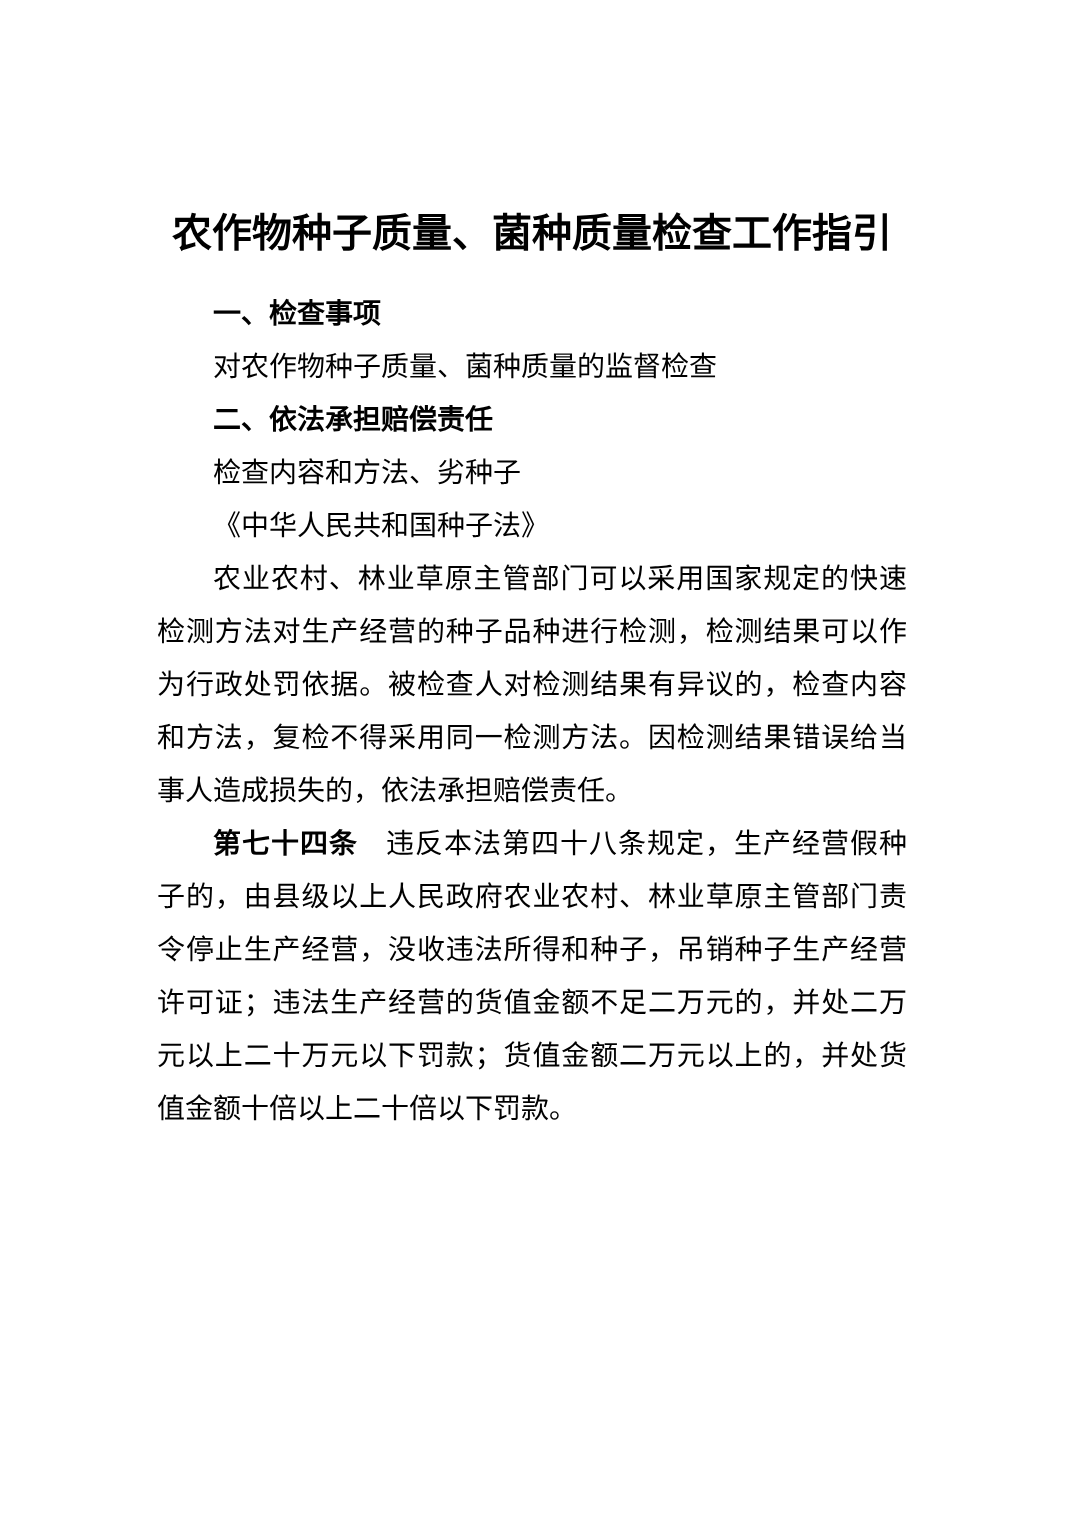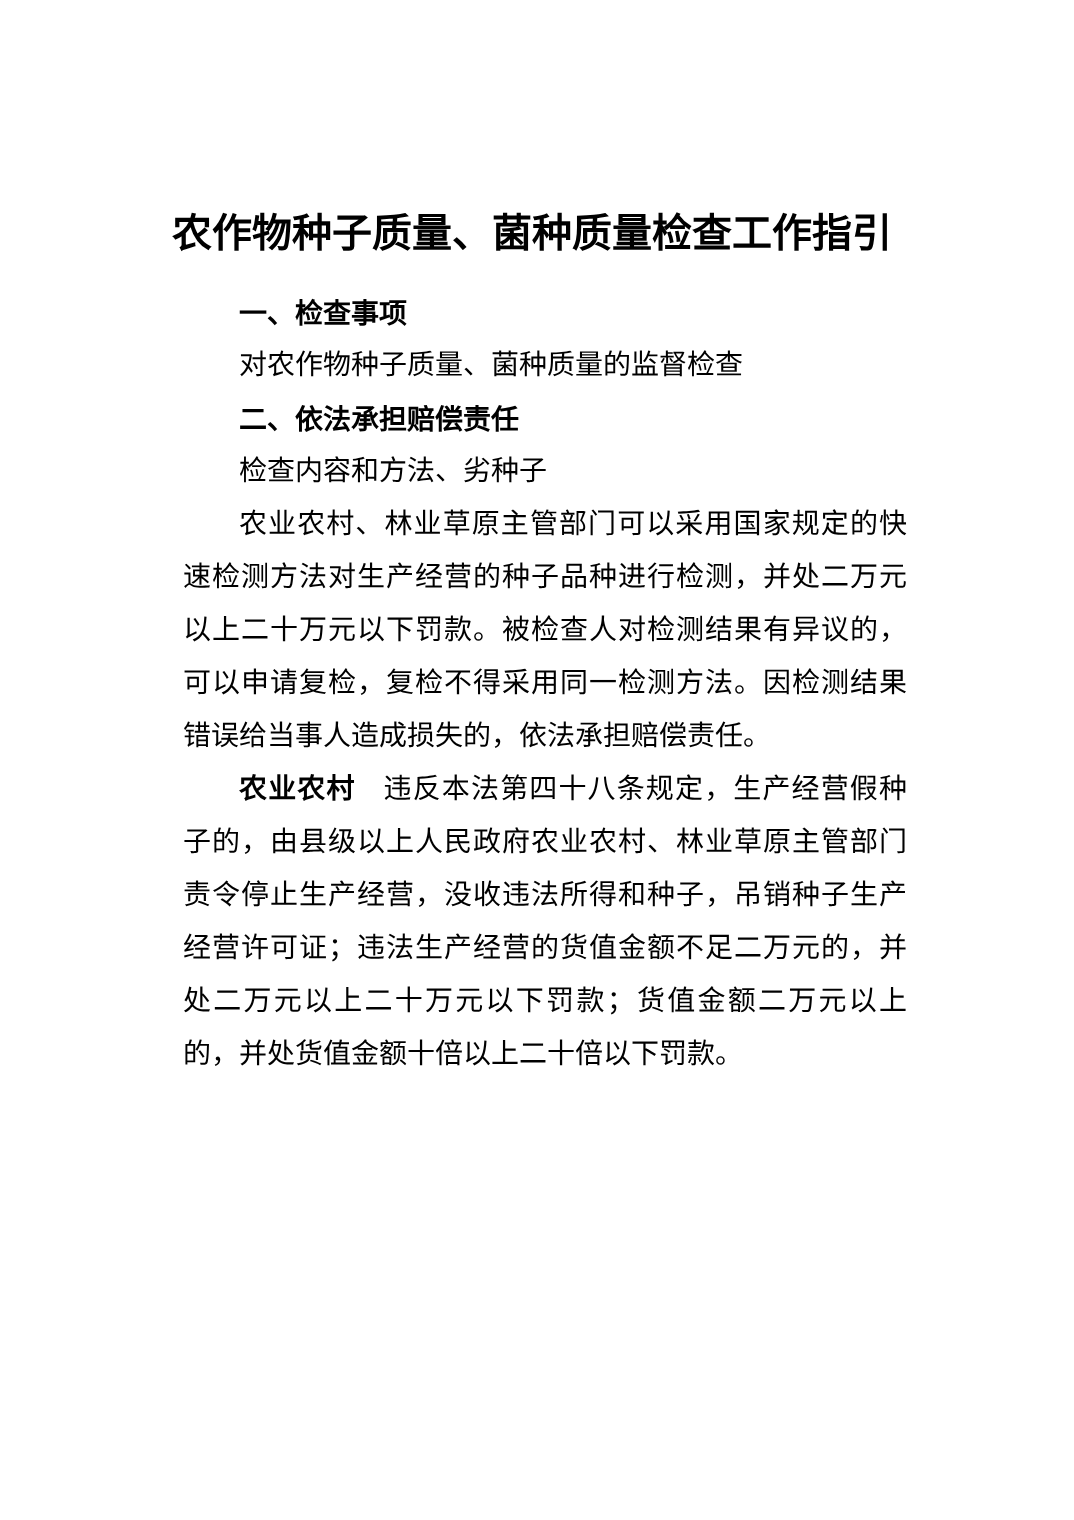--- a/index.html
+++ b/index.html
@@ -25,25 +25,24 @@
     text-align: center;
     font-family: "Liberation Serif", "DejaVu Serif", serif;
     font-weight: bold;
     font-size: 40px;
     line-height: 62px;
     white-space: nowrap;
     color: #000000;
   }
   .content {
     margin-top: 22px;
-    margin-left: 26px;
   }
   .content p {
     margin: 0;
-    font-family: Liberation Mono, monospace;
+    font-family: Liberation Serif, serif;
     font-size: 28px;
     line-height: 53px;
     text-indent: 56px;
     text-align: justify;
     text-align-last: left;
     color: #000000;
   }
   .content p.heading {
     font-family: "Liberation Sans", "DejaVu Sans", sans-serif;
     font-weight: bold;
@@ -64,20 +63,21 @@
 
     <p class="heading">一、检查事项</p>
 
     <p class="body-para">对农作物种子质量、菌种质量的监督检查</p>
 
     <p class="heading">二、依法承担赔偿责任</p>
 
     <p class="body-para">检查内容和方法、劣种子</p>
 
 
+    <p class="body-para">《中华人民共和国种子法》</p>
 
 
-    <p class="body-para">农业农村、林业草原主管部门可以采用国家规定的快速检测方法对生产经营的种子品种进行检测，并处二万元以上二十万元以下罚款。被检查人对检测结果有异议的，可以申请复检，复检不得采用同一检测方法。因检测结果错误给当事人造成损失的，依法承担赔偿责任。</p>
+    <p class="body-para">农业农村、林业草原主管部门可以采用国家规定的快速检测方法对生产经营的种子品种进行检测，检测结果可以作为行政处罚依据。被检查人对检测结果有异议的，检查内容和方法，复检不得采用同一检测方法。因检测结果错误给当事人造成损失的，依法承担赔偿责任。</p>
 
-    <p class="body-para"><span class="lead">农业农村</span><span>违反本法第四十八条规定，生产经营假种子的，由县级以上人民政府农业农村、林业草原主管部门责令停止生产经营，没收违法所得和种子，吊销种子生产经营许可证；违法生产经营的货值金额不足二万元的，并处二万元以上二十万元以下罚款；货值金额二万元以上的，并处货值金额十倍以上二十倍以下罚款。</span></p>
+    <p class="body-para"><span class="lead">第七十四条</span><span>违反本法第四十八条规定，生产经营假种子的，由县级以上人民政府农业农村、林业草原主管部门责令停止生产经营，没收违法所得和种子，吊销种子生产经营许可证；违法生产经营的货值金额不足二万元的，并处二万元以上二十万元以下罚款；货值金额二万元以上的，并处货值金额十倍以上二十倍以下罚款。</span></p>
 
   </div>
 </div>
 
 </body></html>

